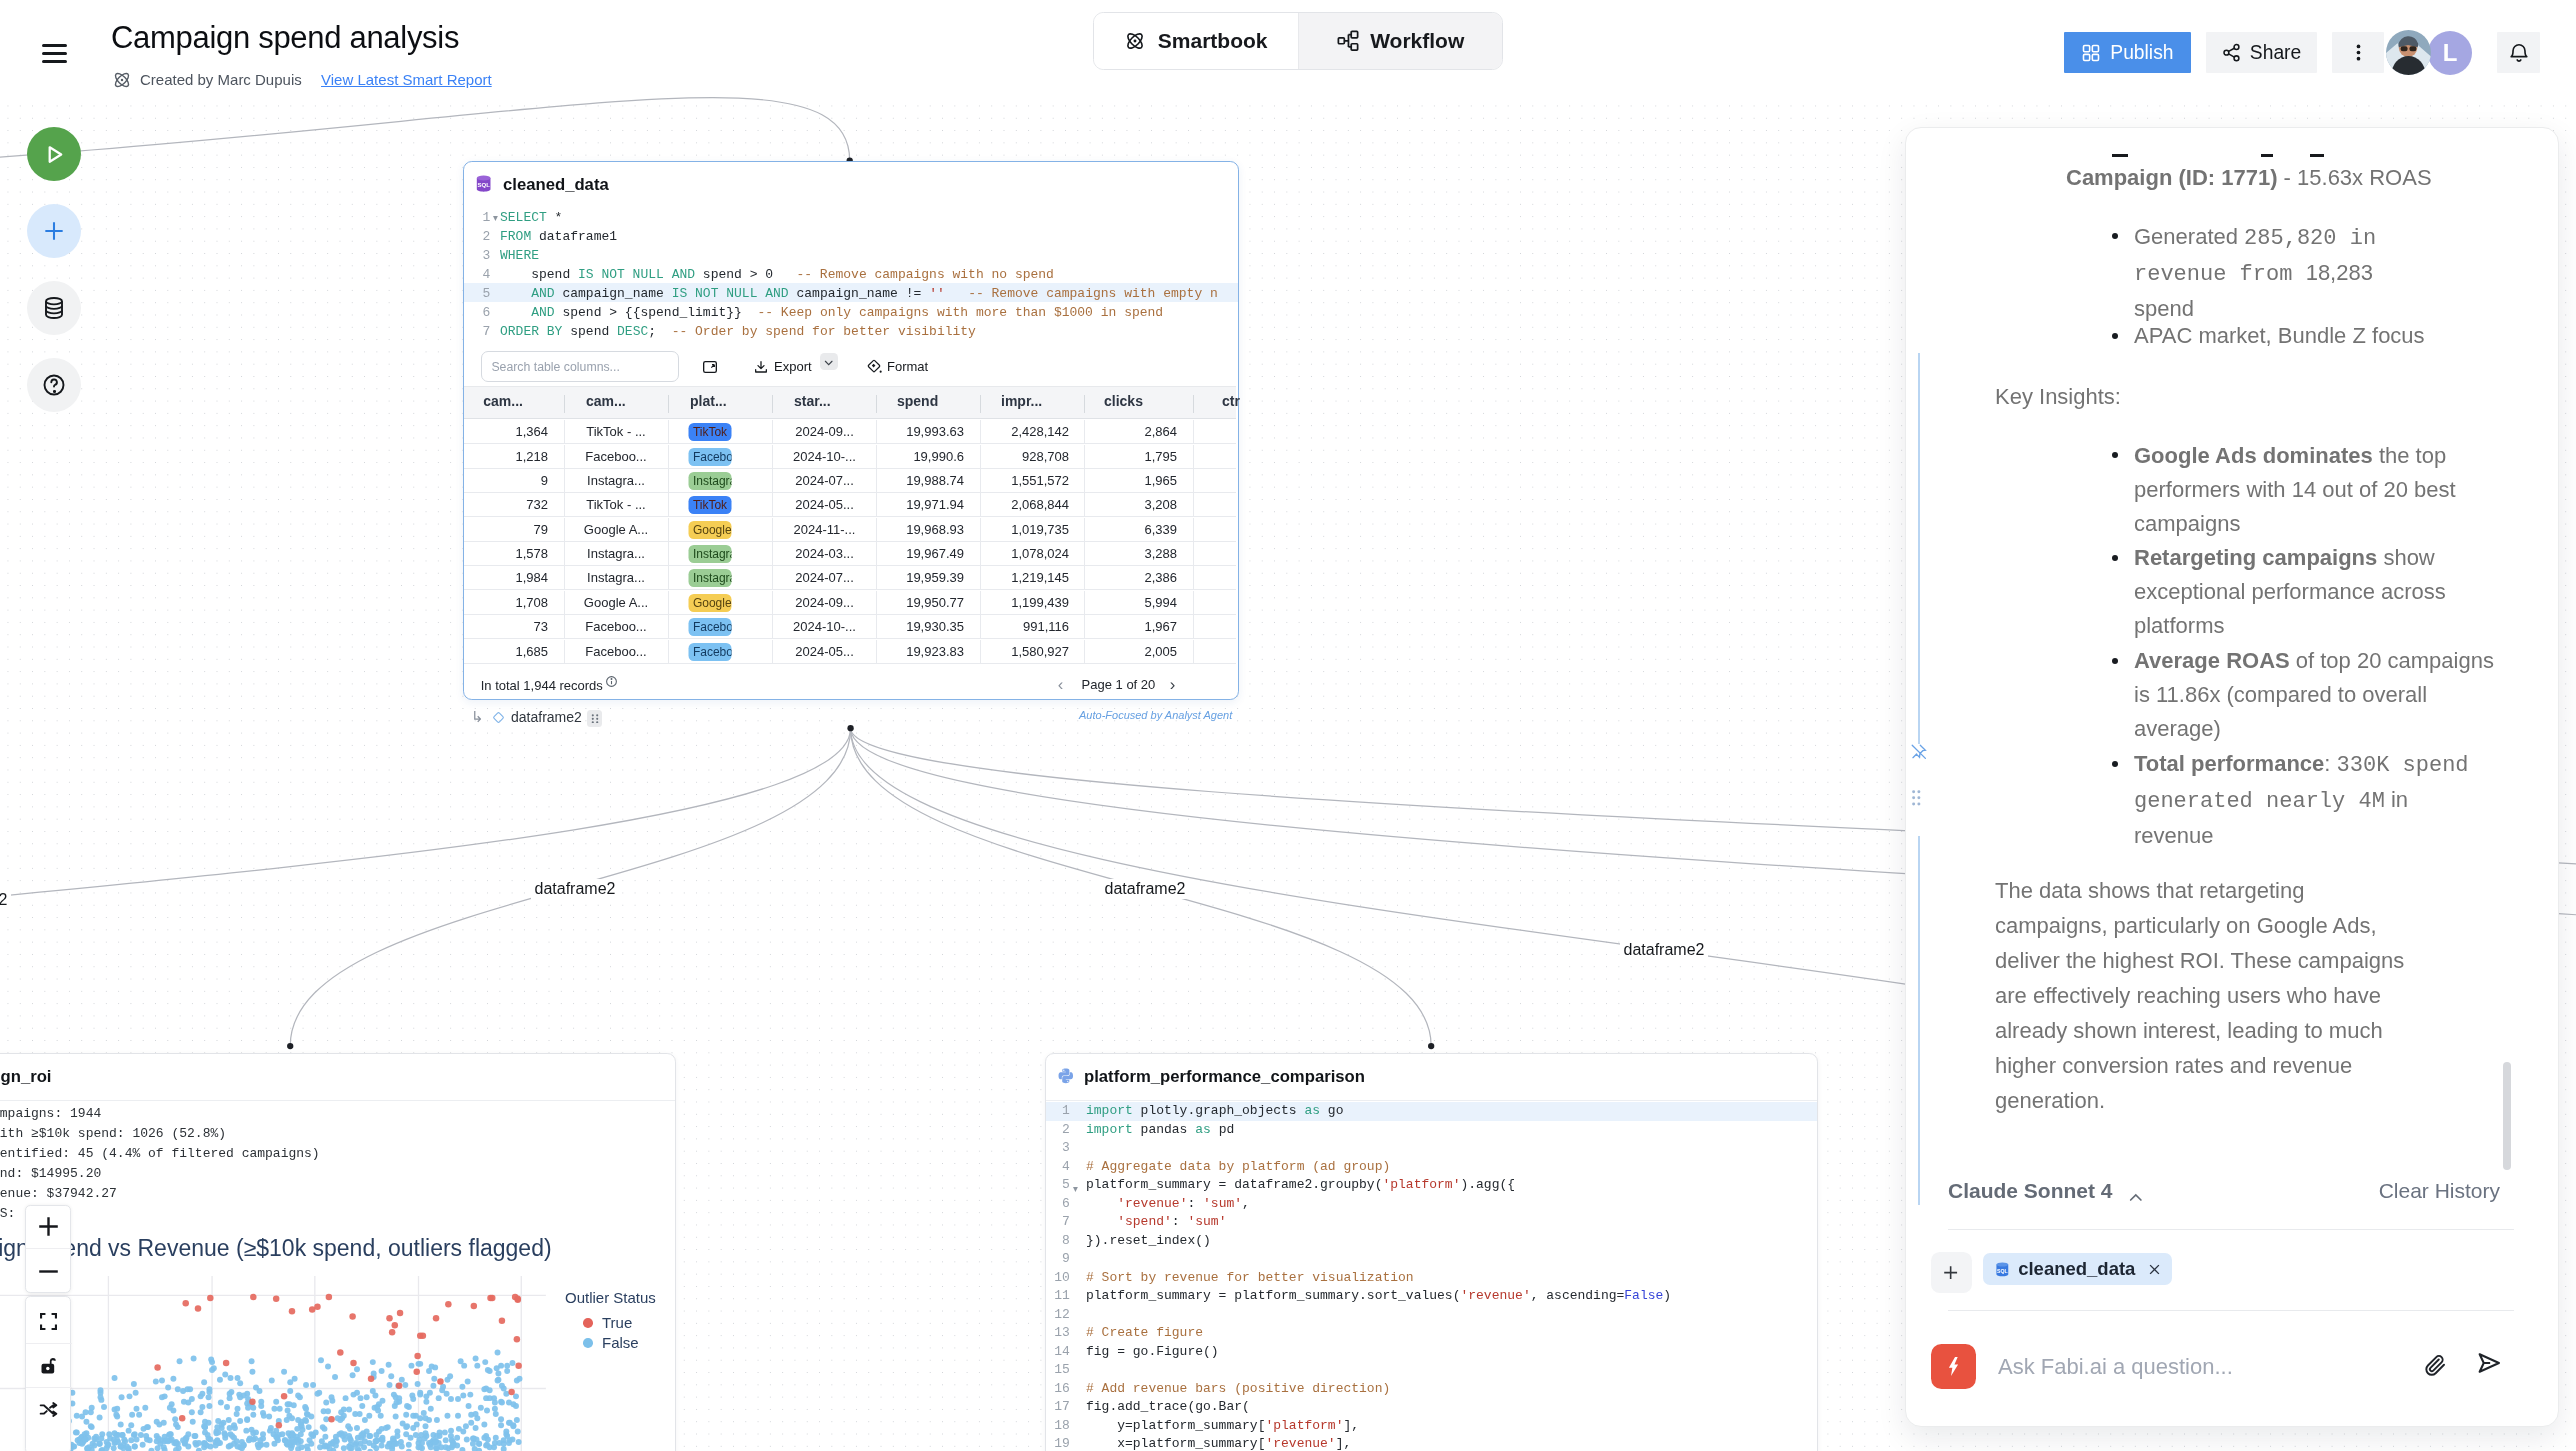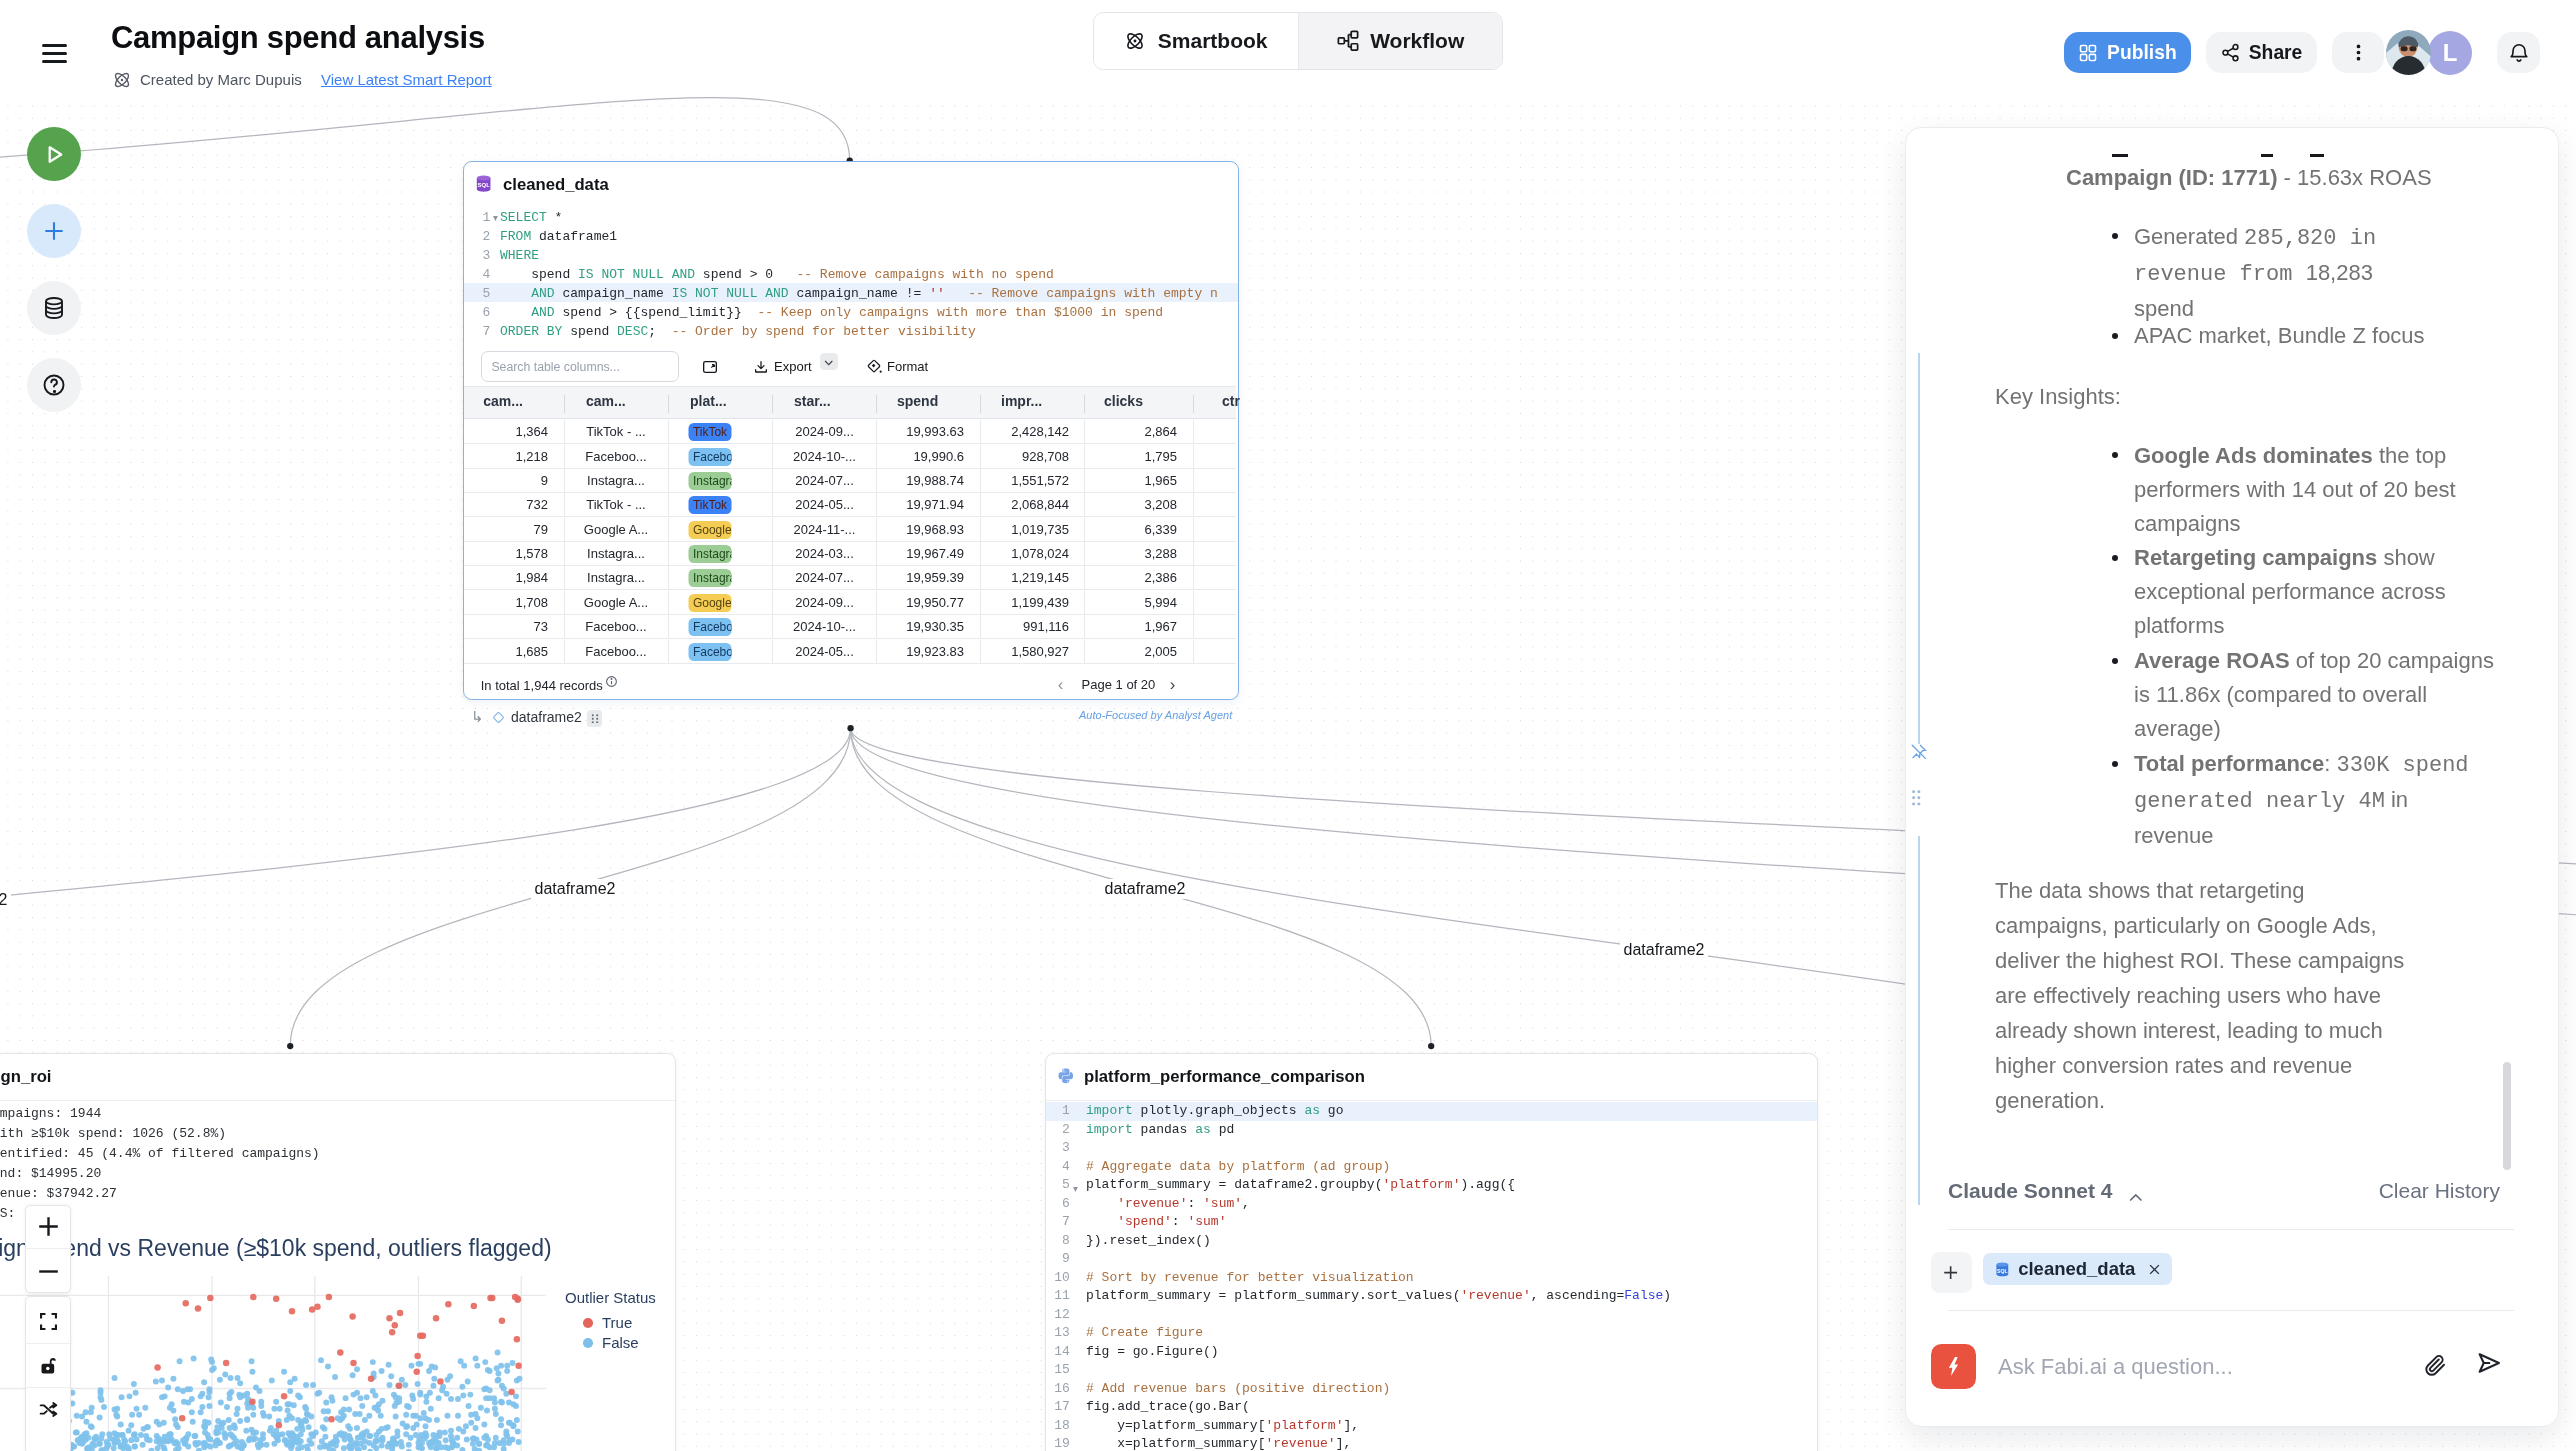--- a/index.html
+++ b/index.html
@@ -2,30 +2,30 @@
 <html style="font-size:14px"><head><meta charset="utf-8">
 <style>
 *{margin:0;padding:0;box-sizing:border-box}
 html,body{width:2576px;height:1451px;overflow:hidden;background:#fff;font-family:"Liberation Sans",sans-serif;color:#1c2025;position:relative}
 .abs{position:absolute}
 #dots{position:absolute;left:0;top:98px;width:2576px;height:1353px;background-image:radial-gradient(circle,#d0d3d7 0.9px,transparent 0.9px);background-size:12.3px 12.3px;background-position:1.8px 1.8px}
 #edges{position:absolute;left:0;top:0;width:2576px;height:1451px}
 .elabel{position:absolute;font-size:16px;color:#16191d;background:#fff;padding:0.9px 3.5px;white-space:nowrap}
 
 .hline{position:absolute;left:42px;width:24.6px;height:2.6px;background:#16191d;border-radius:1.8px}
-#title{position:absolute;left:111px;top:20px;font-size:31px;font-weight:700;letter-spacing:-0.3px;color:#0c0e12}
+#title{position:absolute;left:111px;top:20px;font-size:31px;font-weight:400;letter-spacing:-0.3px;color:#0c0e12}
 #sub{position:absolute;left:112px;top:69px;height:21px;display:flex;align-items:center;font-size:15px;color:#4d545e}
 #sub a{color:#3b82f6;margin-left:19.3px;text-decoration:underline}
 
 #toggle{position:absolute;left:1093px;top:12.3px;width:410px;height:58px;border:1.3px solid #e2e4e8;border-radius:10.5px;background:#fff;display:flex;overflow:hidden}
 #toggle .seg{display:flex;align-items:center;justify-content:center;font-size:21px;font-weight:600;color:#17191d;gap:11.4px}
 #toggle .seg1{width:204px;background:#fff}
 #toggle .seg2{flex:1;background:#f3f3f5;border-left:1.3px solid #e8e9ec;border-radius:0 8.8px 8.8px 0}
 
-.btn{position:absolute;top:32px;height:41px;border-radius:15px;display:flex;align-items:center;justify-content:center;gap:8.8px;font-size:19.3px;font-weight:700}
+.btn{position:absolute;top:32px;height:41px;border-radius:1px;display:flex;align-items:center;justify-content:center;gap:8.8px;font-size:19.3px;font-weight:400}
 #publish{left:2064px;width:127px;background:#4a8fe9;color:#fff}
 #share{left:2206px;width:111px;background:#f2f3f5;color:#15181c}
 #dots3{left:2332px;width:52px;background:#f2f3f5}
 #bellb{left:2497px;width:43px;background:#f2f3f5}
 #avatarL{position:absolute;left:2428px;top:31px;width:44px;height:44px;border-radius:50%;background:#a5a7e2;color:#fff;font-size:24px;font-weight:600;display:flex;align-items:center;justify-content:center}
 #avatarP{position:absolute;left:2386px;top:30px;width:45px;height:45px;border-radius:50%;overflow:hidden}
 
 .railc{position:absolute;left:27px;width:54px;height:54px;border-radius:50%;display:flex;align-items:center;justify-content:center}
 
 .node{position:absolute;background:#fff;border:1.3px solid #e2e4e8;border-radius:8.8px;box-shadow:0 1.8px 5.3px rgba(20,30,50,.05)}

